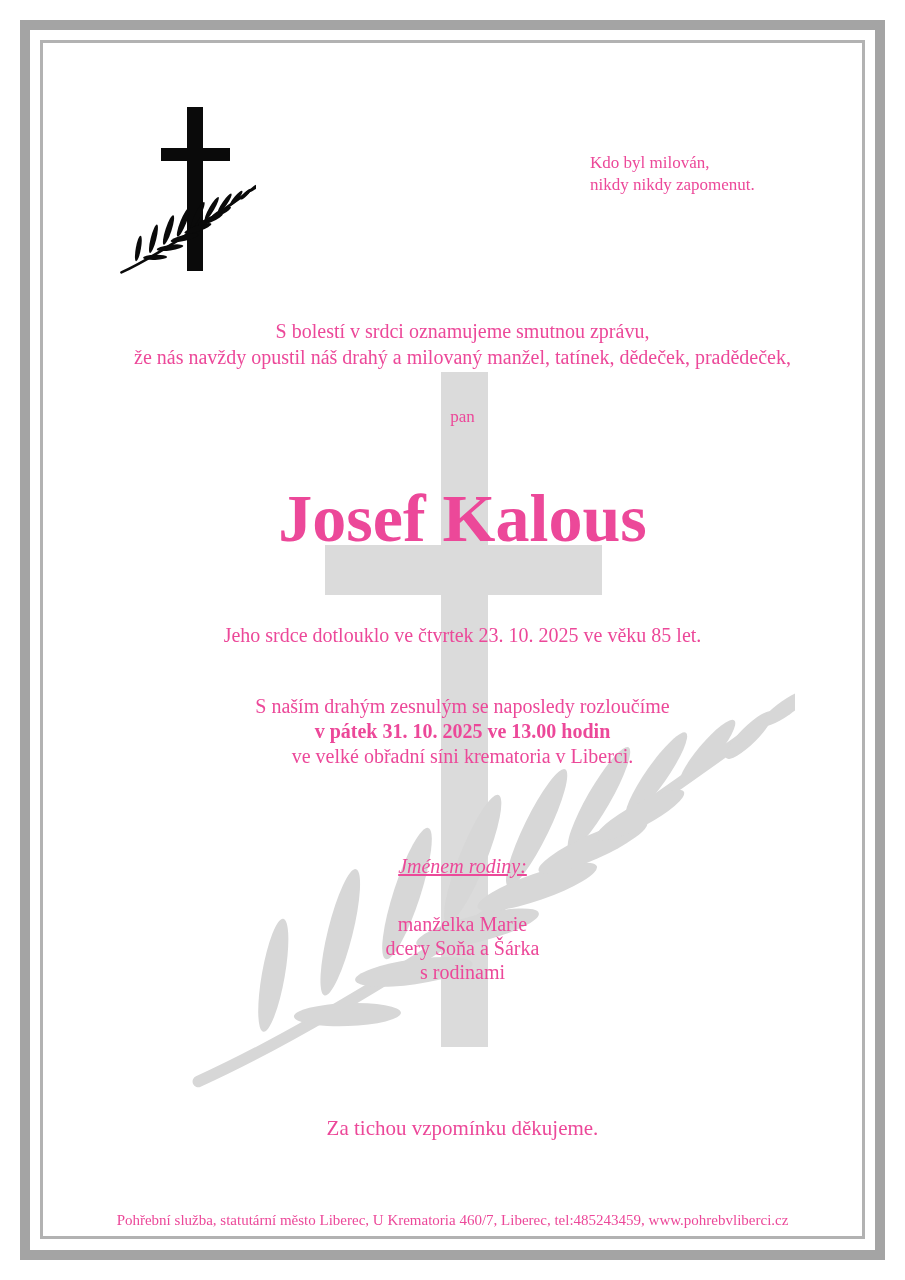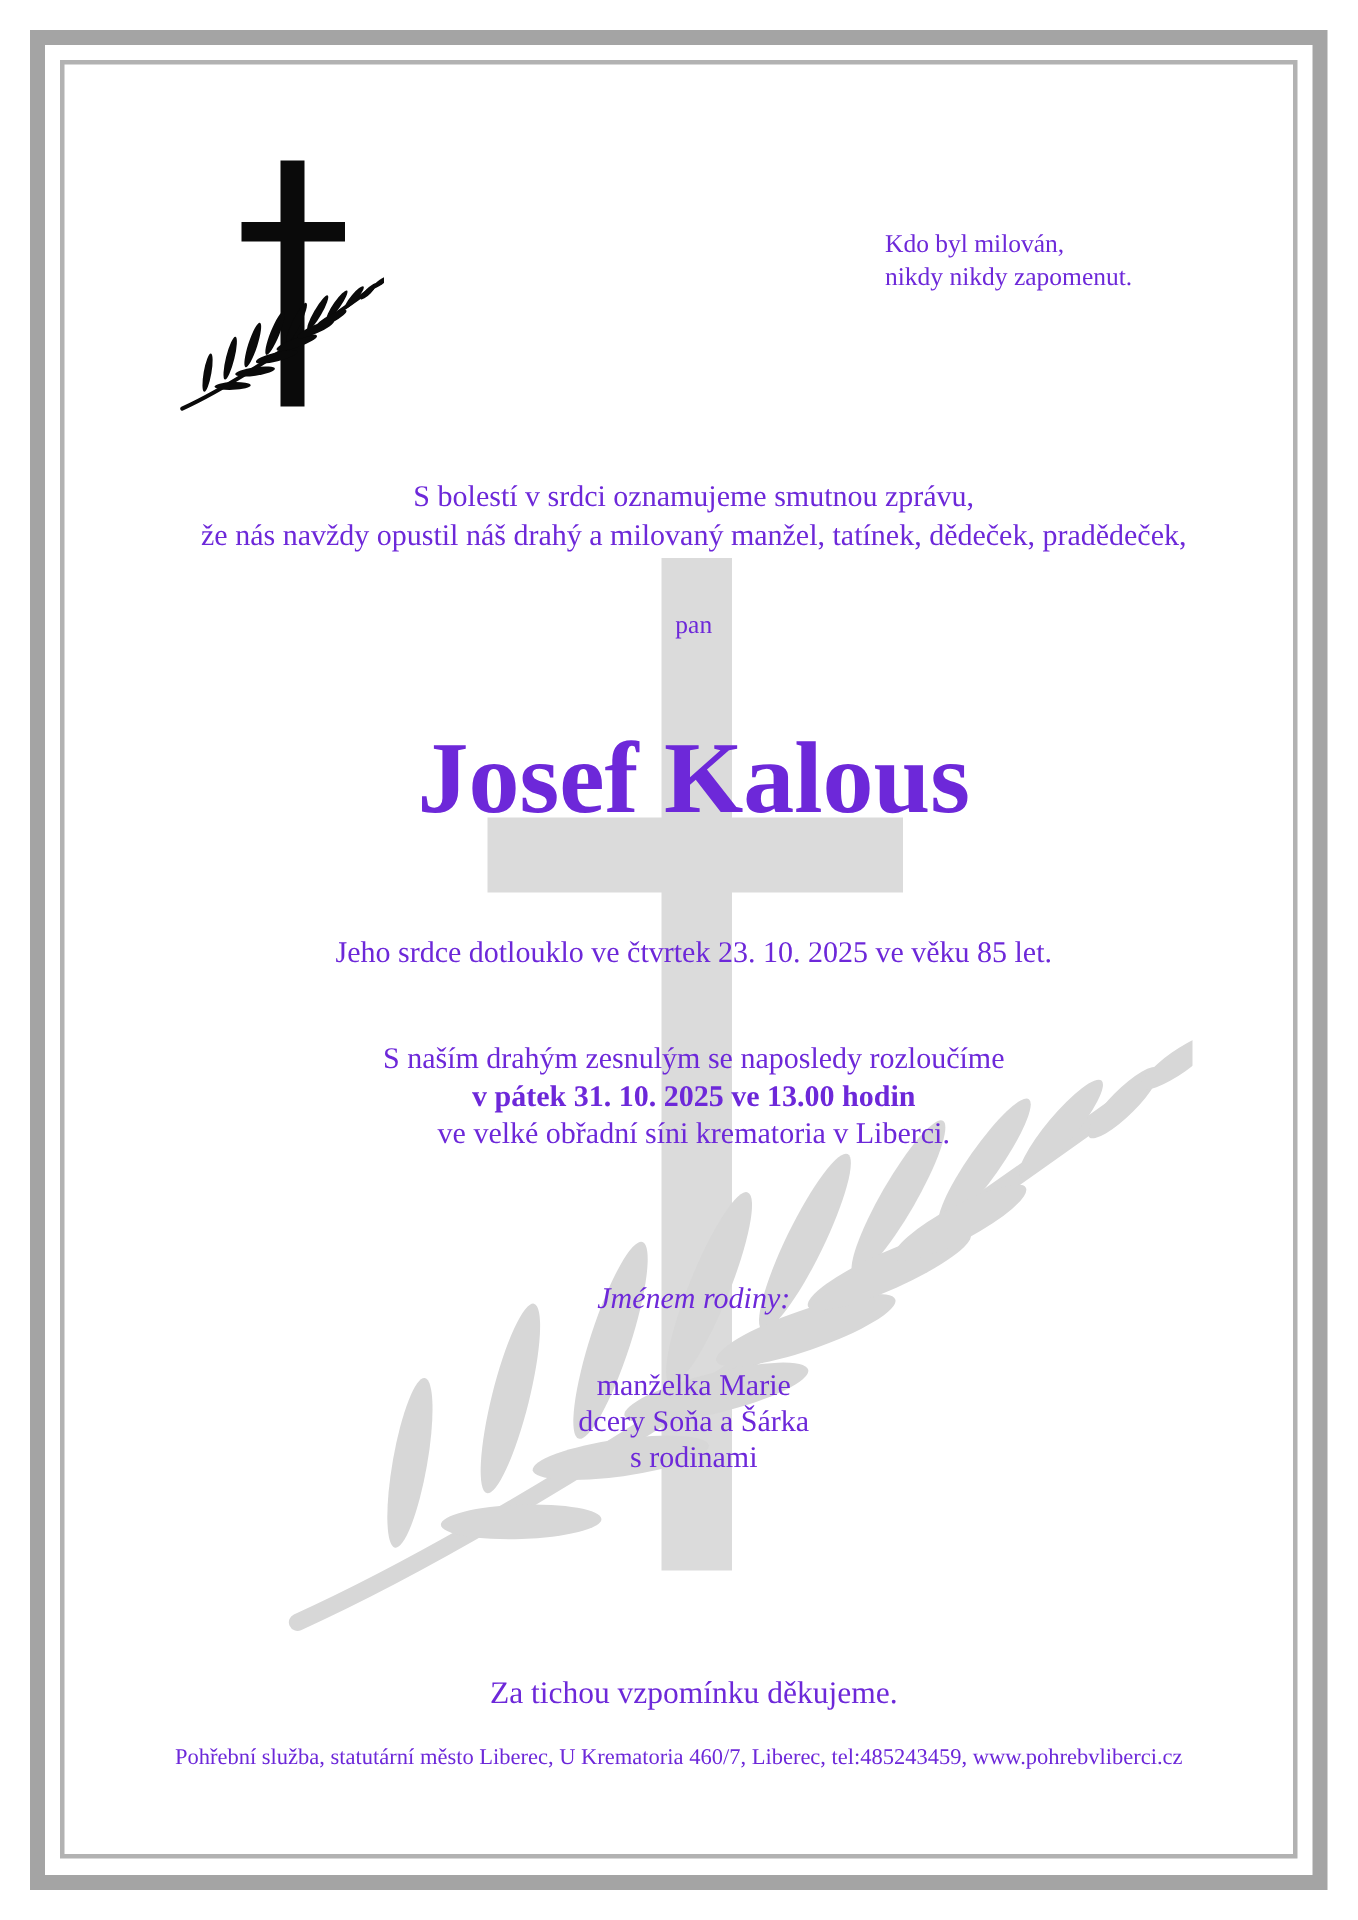--- a/index.html
+++ b/index.html
@@ -1,21 +1,21 @@
 <!DOCTYPE html>
 <html lang="cs"><head>
 <meta charset="utf-8">
 <style>
   html,body{margin:0;padding:0;background:#ffffff;}
   .page{
     position:relative;
     width:905px;height:1280px;
     background:#ffffff;
     font-family:"Liberation Serif","DejaVu Serif",serif;
-    color:#6d28d9;
+    color:#ec4899;
     overflow:hidden;
   }
   
   .frame-outer{
     position:absolute;left:20px;top:20px;right:20px;bottom:20px;
     border:10px solid #a4a4a4;
   }
   .frame-inner{
     position:absolute;left:40px;top:40px;right:40px;bottom:41px;
     border:3px solid #b2b2b2;
@@ -42,25 +42,25 @@
   .deceased-name{
     top:484px;
     font-size:68px;line-height:68px;font-weight:bold;letter-spacing:0px;
   }
   .death-notice{top:624px;font-size:20px;}
   .farewell{top:694px;font-size:20px;line-height:25px;}
   .farewell .bold{font-weight:bold;}
   .family-heading{
     top:855px;font-size:20px;font-style:italic;
   }
-  .family-heading span{}
+  .family-heading span{text-decoration:underline;}
   .family{top:912px;font-size:20px;line-height:24px;}
   .thanks{top:1116px;font-size:21px;}
   .footer{
-    position:absolute;left:0;right:0;top:1164px;text-align:center;
+    position:absolute;left:0;right:0;top:1212px;text-align:center;
     font-size:15px;z-index:2;
   }
 </style>
 </head>
 <body>
 
 <svg width="0" height="0" style="position:absolute" aria-hidden="true">
   <defs>
     <g id="frond">
       <path d="M8,214 C70,186 160,130 302,28" fill="none" stroke="currentColor" stroke-width="6" stroke-linecap="round"></path>

